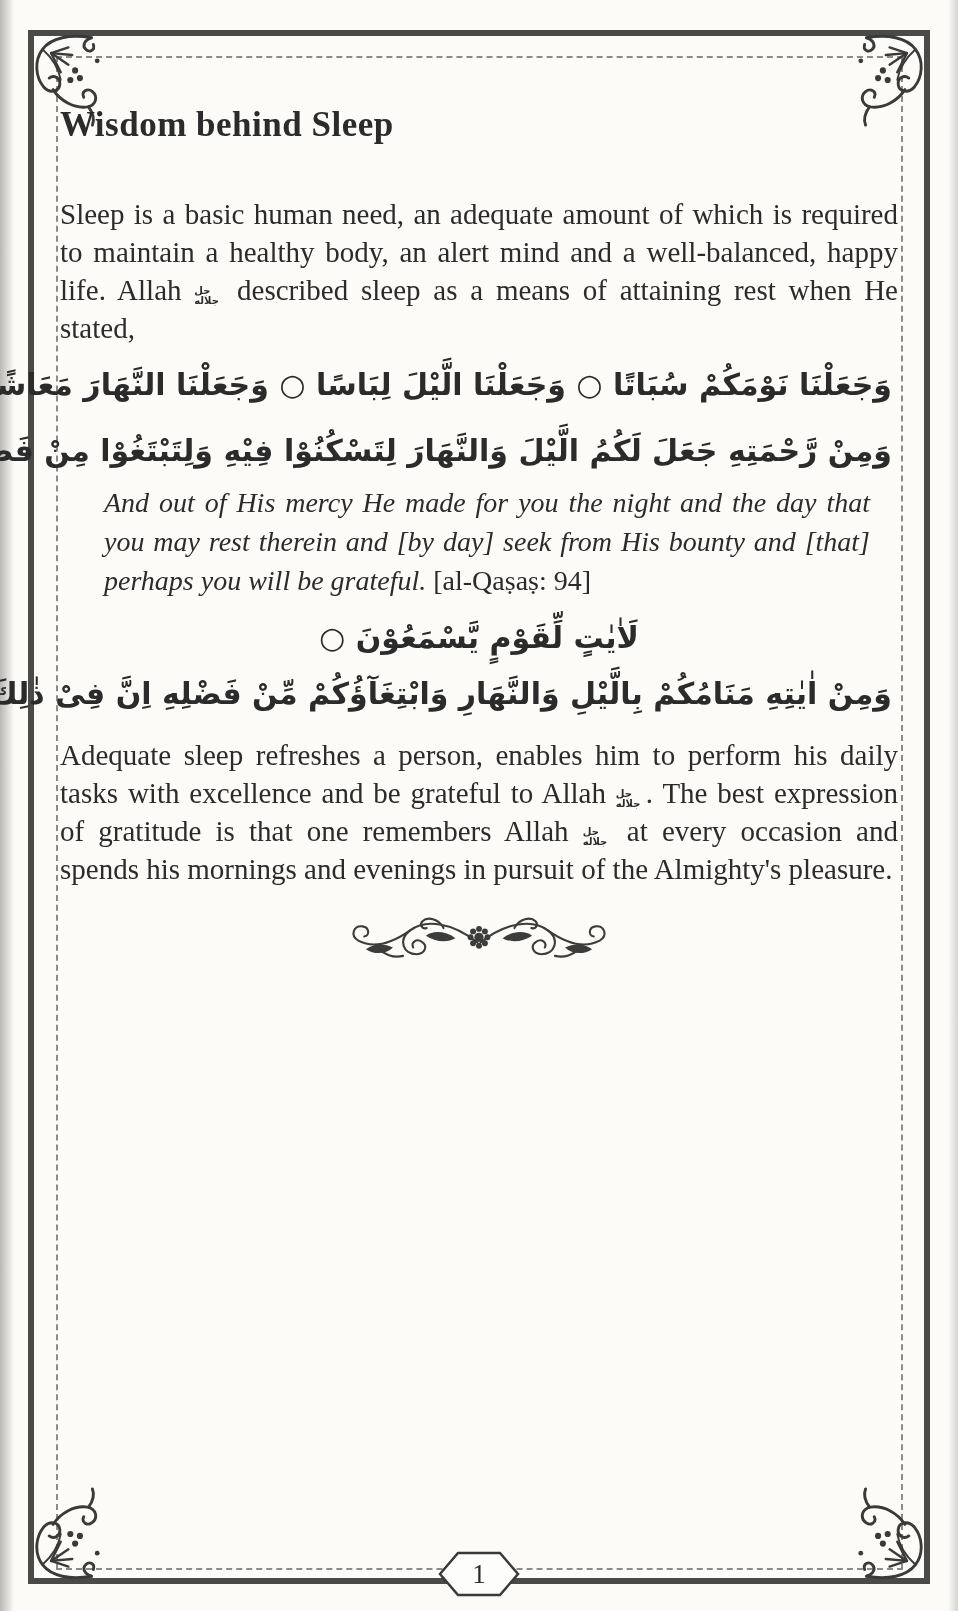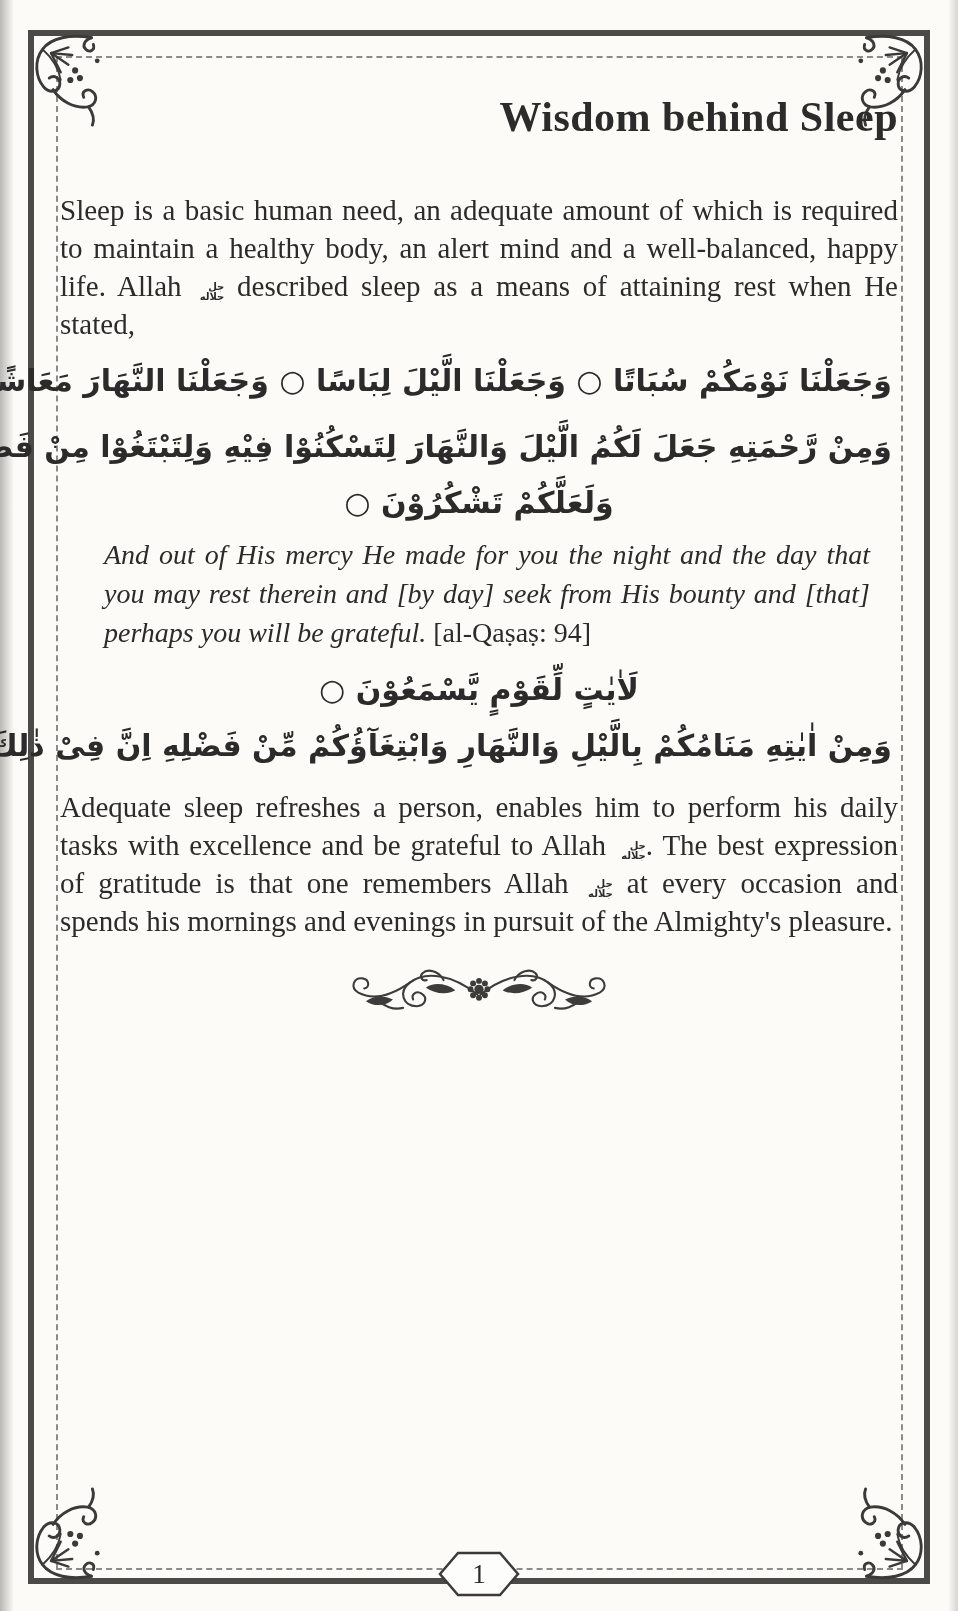--- a/index.html
+++ b/index.html
@@ -11,30 +11,30 @@
     background:linear-gradient(to right,#b9b8b4 0,rgba(185,184,180,0) 14px),
                linear-gradient(to left,#d6d5d1 0,rgba(214,213,209,0) 10px);}
   .border-outer{position:absolute;left:28px;top:30px;right:28px;bottom:27px;border:6px solid #4a4a48;}
   .border-inner{position:absolute;left:56px;top:56px;right:55px;bottom:41px;border:2px dashed #8b8b89;}
   .corner{position:absolute;width:96px;height:96px;color:#3a3a38;}
   .corner.tl{left:30px;top:32px;}
   .corner.tr{right:30px;top:32px;transform:scaleX(-1);}
   .corner.bl{left:30px;bottom:29px;transform:scaleY(-1);}
   .corner.br{right:30px;bottom:29px;transform:scale(-1,-1);}
   .content{position:absolute;left:60px;right:60px;top:57px;}
-  .title{font-size:42px;font-weight:bold;text-align:right;margin:36px 0 0;letter-spacing:.5px;}
+  .title{font-size:35px;font-weight:bold;text-align:left;margin:48px 0 0;letter-spacing:.5px;}
   .para{font-size:29px;line-height:38px;text-align:justify;margin:14px 0 0;}
   .blocks .para:first-child{margin-top:50px;}
   .arabic{direction:rtl;font-family:"DejaVu Sans",sans-serif;font-weight:bold;
     font-size:30px;line-height:56px;text-align:center;margin:10px 6px 0;}
   .arabic-line{white-space:nowrap;}
   .translation{font-style:italic;font-size:28px;line-height:39px;text-align:justify;margin:4px 28px 0 44px;}
   .trans-ref{font-style:normal;}
   .honorific{display:inline-block;width:30px;font-size:10px;line-height:1.05;font-weight:bold;
-    font-family:"DejaVu Sans",sans-serif;text-align:right;vertical-align:-4px;direction:rtl;}
+    font-family:"DejaVu Sans",sans-serif;text-align:left;vertical-align:-4px;direction:rtl;}
   .flourish{margin:24px auto 0;width:270px;text-align:center;}
   .pageno{position:absolute;left:50%;top:1550px;transform:translateX(-50%);width:84px;height:48px;}
   .pageno .num{position:absolute;inset:0;display:flex;align-items:center;justify-content:center;font-size:27px;}
 </style>
 </head>
 <body>
 
 <div class="page">
   <div class="scan-edge"></div>
   <div class="border-outer"></div>
@@ -128,21 +128,20 @@
 
   <div class="content">
     <h1 class="title">Wisdom behind Sleep</h1>
     <div class="blocks">
         <p class="para">Sleep is a basic human need, an adequate amount of which is required to maintain a healthy body, an alert mind and a well-balanced, happy life. Allah <span class="honorific">جل جلاله</span> described sleep as a means of attaining rest when He stated,</p>
         <div class="arabic">
           <div class="arabic-line">وَجَعَلْنَا نَوْمَكُمْ سُبَاتًا ○ وَجَعَلْنَا الَّيْلَ لِبَاسًا ○ وَجَعَلْنَا النَّهَارَ مَعَاشًا ○</div>
         </div>
         <div class="arabic">
           <div class="arabic-line">وَمِنْ رَّحْمَتِهِ جَعَلَ لَكُمُ الَّيْلَ وَالنَّهَارَ لِتَسْكُنُوْا فِيْهِ وَلِتَبْتَغُوْا مِنْ فَضْلِهِ</div>
-          <div class="arabic-line">وَلَعَلَّكُمْ تَشْكُرُوْنَ ○</div>
         </div>
         <div class="translation"><span class="trans-text">And out of His mercy He made for you the night and the day that you may rest therein and [by day] seek from His bounty and [that] perhaps you will be grateful.</span> <span class="trans-ref">[al-Qaṣaṣ: 94]</span></div>
         <div class="arabic">
           <div class="arabic-line">لَاٰيٰتٍ لِّقَوْمٍ يَّسْمَعُوْنَ ○</div>
           <div class="arabic-line">وَمِنْ اٰيٰتِهِ مَنَامُكُمْ بِالَّيْلِ وَالنَّهَارِ وَابْتِغَآؤُكُمْ مِّنْ فَضْلِهِ اِنَّ فِىْ ذٰلِكَ</div>
         </div>
         <p class="para">Adequate sleep refreshes a person, enables him to perform his daily tasks with excellence and be grateful to Allah <span class="honorific">جل جلاله</span>. The best expression of gratitude is that one remembers Allah <span class="honorific">جل جلاله</span>  at every occasion and spends his mornings and evenings in pursuit of the Almighty's pleasure.</p>
       </div>
 
     <div class="flourish">

